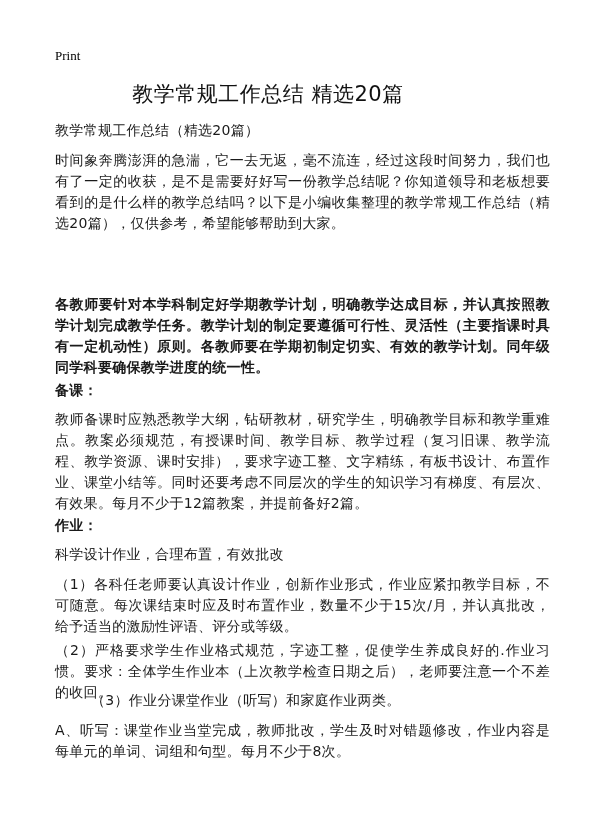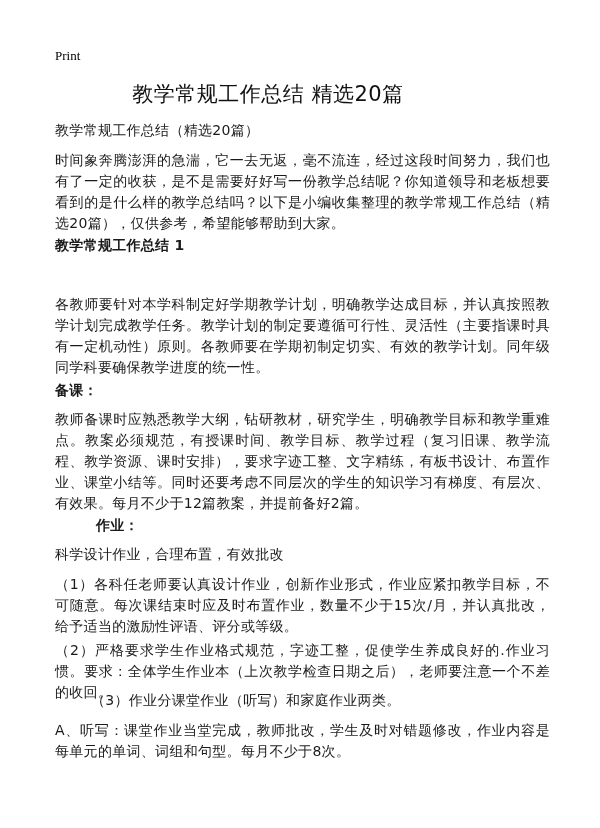--- a/index.html
+++ b/index.html
@@ -19,26 +19,25 @@
 <body>
 
 <div class="page">
   <div class="print">Print</div>
   <div class="title">教学常规工作总结 精选20篇</div>
 
   <div class="block subtitle">教学常规工作总结（精选20篇）</div>
 
   <div class="block" style="top:150px;">时间象奔腾澎湃的急湍，它一去无返，毫不流连，经过这段时间努力，我们也有了一定的收获，是不是需要好好写一份教学总结呢？你知道领导和老板想要看到的是什么样的教学总结吗？以下是小编收集整理的教学常规工作总结（精选20篇），仅供参考，希望能够帮助到大家。</div>
 
-  <div class="block h" style="top:235px;">教学常规工作总结 1</div>
 
-  <div class="block" style="top:294px;">各教师要针对本学科制定好学期教学计划，明确教学达成目标，并认真按照教学计划完成教学任务。教学计划的制定要遵循可行性、灵活性（主要指课时具有一定机动性）原则。各教师要在学期初制定切实、有效的教学计划。同年级同学科要确保教学进度的统一性。</div>
+  <div class="block" style="top:294px;font-weight:bold;">各教师要针对本学科制定好学期教学计划，明确教学达成目标，并认真按照教学计划完成教学任务。教学计划的制定要遵循可行性、灵活性（主要指课时具有一定机动性）原则。各教师要在学期初制定切实、有效的教学计划。同年级同学科要确保教学进度的统一性。</div>
 
   <div class="block h" style="top:380px;">备课：</div>
   <div class="block" style="top:409px;">教师备课时应熟悉教学大纲，钻研教材，研究学生，明确教学目标和教学重难点。教案必须规范，有授课时间、教学目标、教学过程（复习旧课、教学流程、教学资源、课时安排），要求字迹工整、文字精练，有板书设计、布置作业、课堂小结等。同时还要考虑不同层次的学生的知识学习有梯度、有层次、有效果。每月不少于12篇教案，并提前备好2篇。</div>
 
-  <div class="block h" style="top:515px;margin-left:41px;">作业：</div>
+  <div class="block h" style="top:515px;">作业：</div>
   <div class="block" style="top:544px;">科学设计作业，合理布置，有效批改</div>
   <div class="block" style="top:574px;">（1）各科任老师要认真设计作业，创新作业形式，作业应紧扣教学目标，不可随意。每次课结束时应及时布置作业，数量不少于15次/月，并认真批改，给予适当的激励性评语、评分或等级。</div>
   <div class="block" style="top:640px;">（2）严格要求学生作业格式规范，字迹工整，促使学生养成良好的.作业习惯。要求：全体学生作业本（上次教学检查日期之后），老师要注意一个不差的收回。</div>
   <div class="block" style="top:690px;margin-left:36px;">（3）作业分课堂作业（听写）和家庭作业两类。</div>
   <div class="block" style="top:720px;">A、听写：课堂作业当堂完成，教师批改，学生及时对错题修改，作业内容是每单元的单词、词组和句型。每月不少于8次。</div>
 </div>
 
 </body></html>

